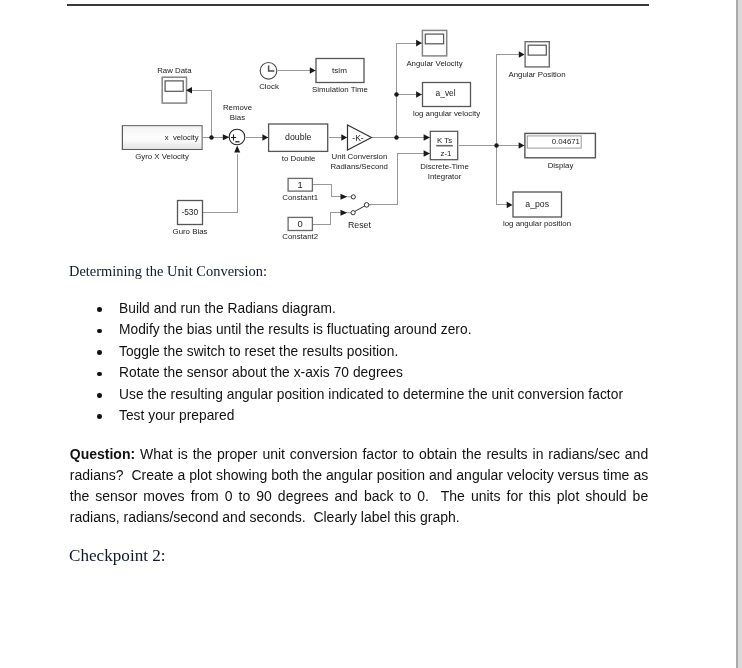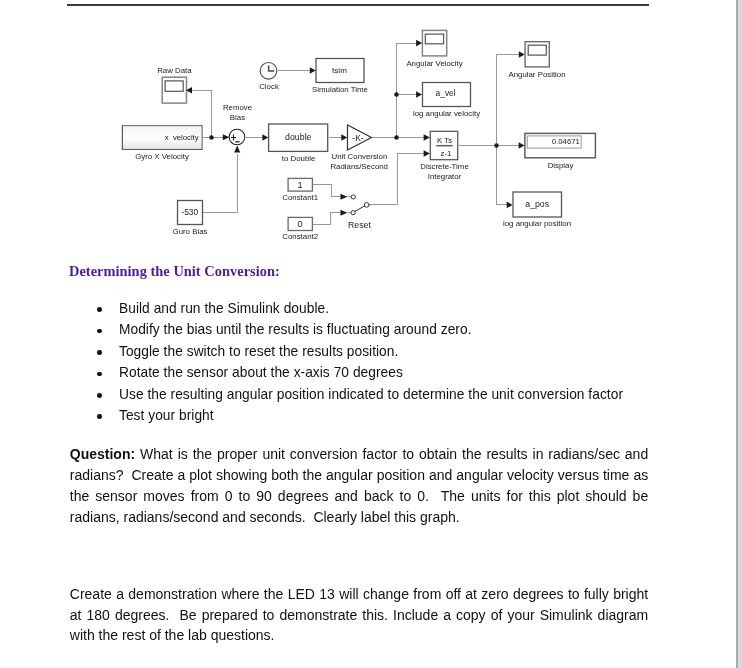--- a/index.html
+++ b/index.html
@@ -11,22 +11,22 @@
   .page-edge{position:absolute;right:0;top:0;width:6.2px;height:668px;background:#d9d9d9;}
   .page-edge-line{position:absolute;left:735.9px;top:0;width:2.2px;height:668px;background:#aaaaaa;}
 
   .hrule{position:absolute;left:67px;top:4.4px;width:582px;height:1.85px;
          background:#3a3a3a;}
 
   #diagram{position:absolute;left:0;top:0;width:742px;height:260px;}
 
   .blk-text{font-family:"Liberation Sans",sans-serif;fill:#1a1a1a;}
 
-  .heading{position:absolute;font-family:"Liberation Serif",serif;font-weight:bold;
-           color:#4c1d95;white-space:nowrap;}
+  .heading{position:absolute;font-family:"Liberation Serif",serif;font-weight:normal;
+           color:#0f172a;white-space:nowrap;}
   #h1{left:69px;top:263.1px;font-size:14.4px;letter-spacing:.03px;}
   #h2{left:69px;top:545.6px;font-size:17.1px;letter-spacing:.02px;}
 
   ul.bullets{position:absolute;left:0;top:0;margin:0;padding:0;list-style:none;}
   ul.bullets li{position:absolute;left:119px;font-size:13.75px;color:#111;
                 white-space:nowrap;letter-spacing:0.04px;}
   ul.bullets li .bul{position:absolute;left:-22px;top:6.4px;width:4.7px;height:4.7px;border-radius:50%;background:#111;font-size:0;color:transparent;}
 
   .para{position:absolute;left:69.8px;width:578.4px;font-size:14px;color:#111;
         line-height:20.8px;text-align:justify;letter-spacing:0;white-space:pre-wrap;}
@@ -224,25 +224,25 @@
       <polygon points="518.6,142.2 518.6,148.8 524.4,145.5"></polygon>
       <polygon points="506.7,201.6 506.7,208.2 512.5,204.9"></polygon>
       <polygon points="340.50,193.85 340.50,199.75 347.20,196.80"></polygon>
       <polygon points="340.50,209.75 340.50,215.65 347.20,212.70"></polygon>
     </g>
   </svg>
 
   <div class="heading" id="h1">Determining the Unit Conversion:</div>
 
   <ul class="bullets">
-    <li style="top:301px"><span class="bul">•</span><span>Build and run the Simulink double.</span></li>
+    <li style="top:301px"><span class="bul">•</span><span>Build and run the Radians diagram.</span></li>
     <li style="top:322.4px"><span class="bul">•</span><span>Modify the bias until the results is fluctuating around zero.</span></li>
     <li style="top:343.8px"><span class="bul">•</span><span>Toggle the switch to reset the results position.</span></li>
     <li style="top:365.2px"><span class="bul">•</span><span>Rotate the sensor about the x-axis 70 degrees</span></li>
     <li style="top:386.6px"><span class="bul">•</span><span>Use the resulting angular position indicated to determine the unit conversion factor</span></li>
-    <li style="top:408px"><span class="bul">•</span><span>Test your bright</span></li>
+    <li style="top:408px"><span class="bul">•</span><span>Test your prepared</span></li>
   </ul>
 
   <div class="para" id="qpara"><b>Question:</b><span> What is the proper unit conversion factor to obtain the results in radians/sec and radians?  Create a plot showing both the angular position and angular velocity versus time as the sensor moves from 0 to 90 degrees and back to 0.  The units for this plot should be radians, radians/second and seconds.  Clearly label this graph.</span></div>
 
-
-  <div class="para" id="p2">Create a demonstration where the LED 13 will change from off at zero degrees to fully bright at 180 degrees.  Be prepared to demonstrate this. Include a copy of your Simulink diagram with the rest of the lab questions.</div>
+  <div class="heading" id="h2">Checkpoint 2:</div>
+
 </div>
 
 </body></html>

